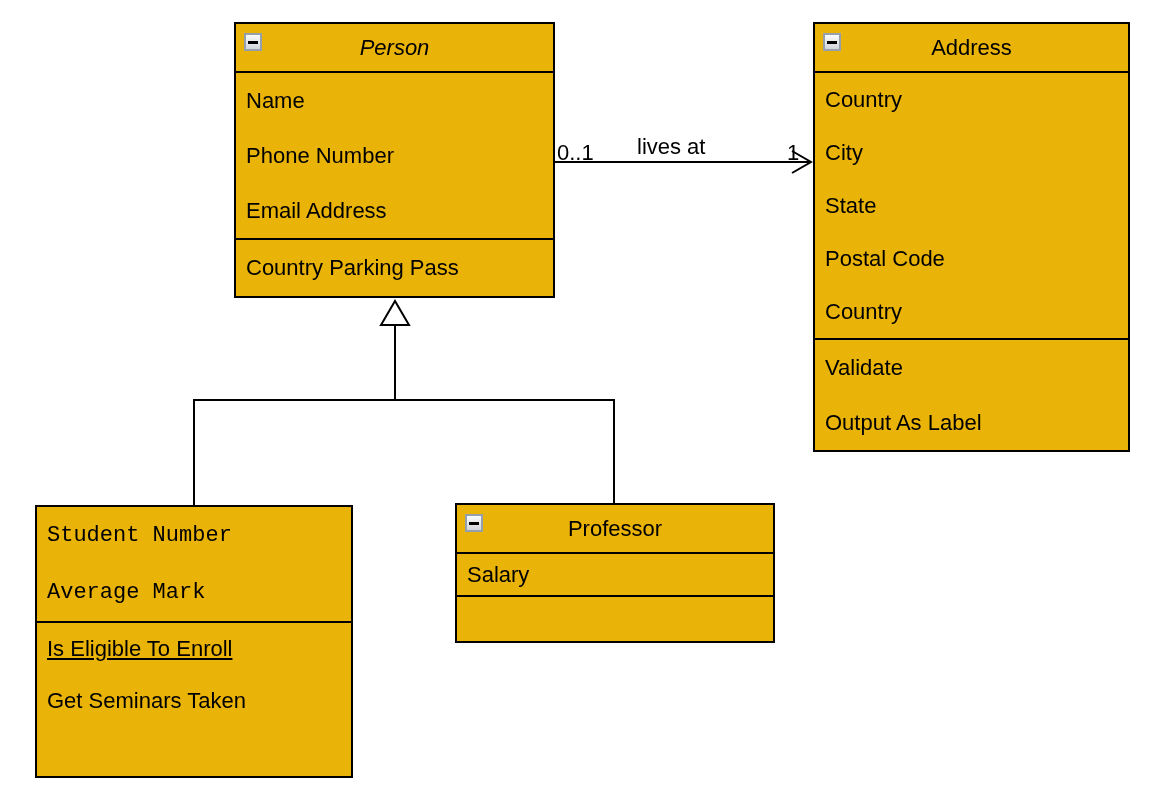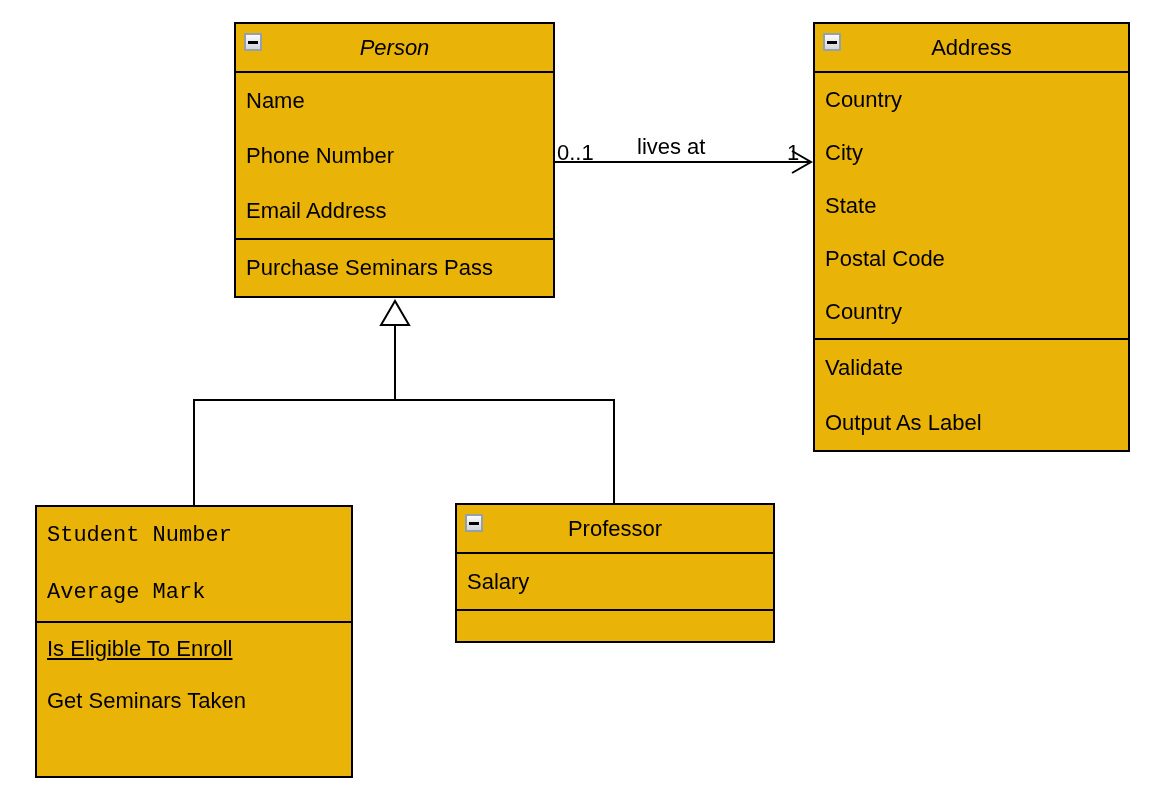--- a/index.html
+++ b/index.html
@@ -87,21 +87,21 @@
 
   .address   { left: 813px; top: 22px;  width: 317px; height: 430px; }
   .address   .compartment-attrs .row { height: 53px; }
   .address   .compartment-ops   .row { height: 55px; }
 
   .student   { left: 35px;  top: 505px; width: 318px; height: 273px; }
   .student   .compartment-attrs .row { height: 57px; font-family: Liberation Mono, monospace; }
   .student   .compartment-ops   .row { height: 52px; }
 
   .professor { left: 455px; top: 503px; width: 320px; height: 140px; }
-  .professor .compartment-attrs .row { height: 55px; border-radius: 17px; }
+  .professor .compartment-attrs .row { height: 41px; border-radius: 17px; }
   .professor .compartment-ops        { height: 28px; }
 
   .edge-label {
     position: absolute;
     z-index: 3;
     font-size: 22px;
     line-height: 1;
     white-space: nowrap;
   }
   .lbl-source-mult { left: 557px; top: 142px; }
@@ -137,21 +137,21 @@
           <span class="minus-glyph"></span>
         </span>
       <span class="title-text">Person</span>
     </div>
     <div class="compartment-attrs">
       <div class="row">Name</div>
       <div class="row">Phone Number</div>
       <div class="row">Email Address</div>
     </div>
     <div class="compartment-ops">
-      <div class="row">Purchase Seminars Pass</div>
+      <div class="row">Country Parking Pass</div>
     </div>
   </div>
 
   <div class="uml-class address">
     <div class="uml-title">
       <span class="collapse-btn">
           <span class="minus-glyph"></span>
         </span>
       <span class="title-text">Address</span>
     </div>

